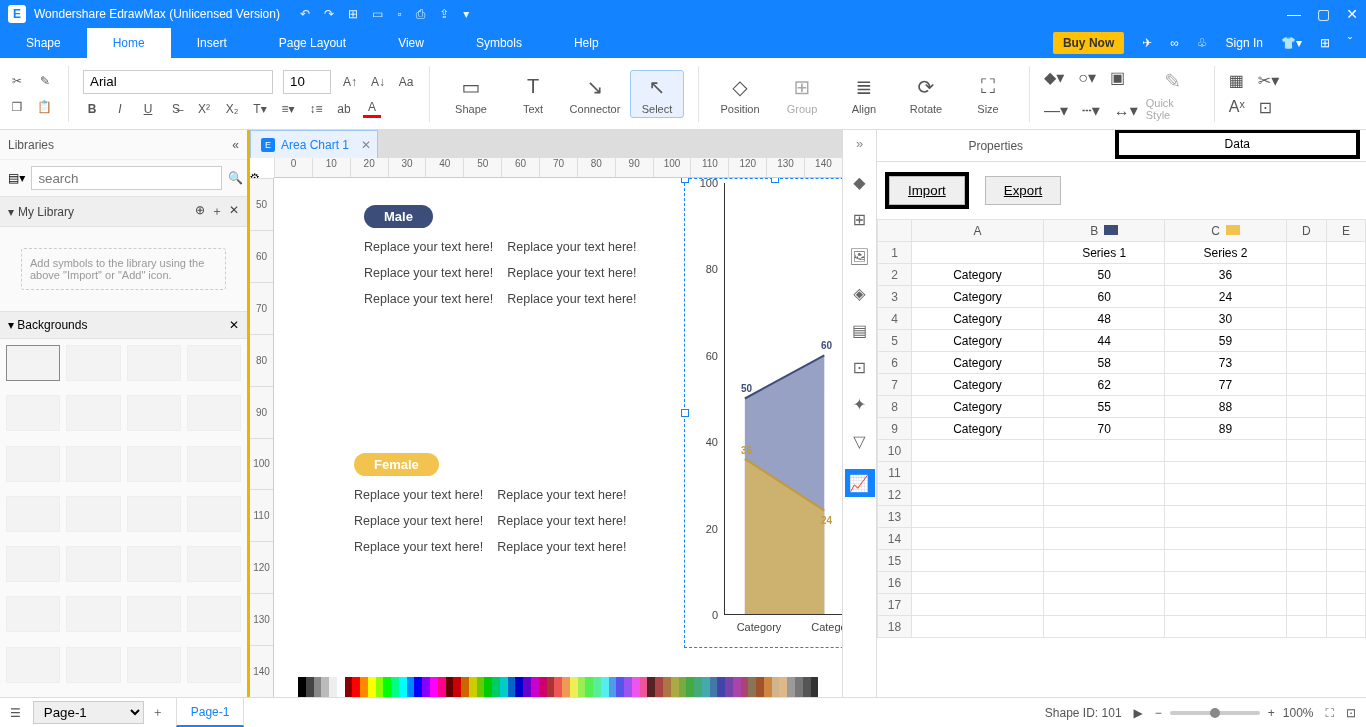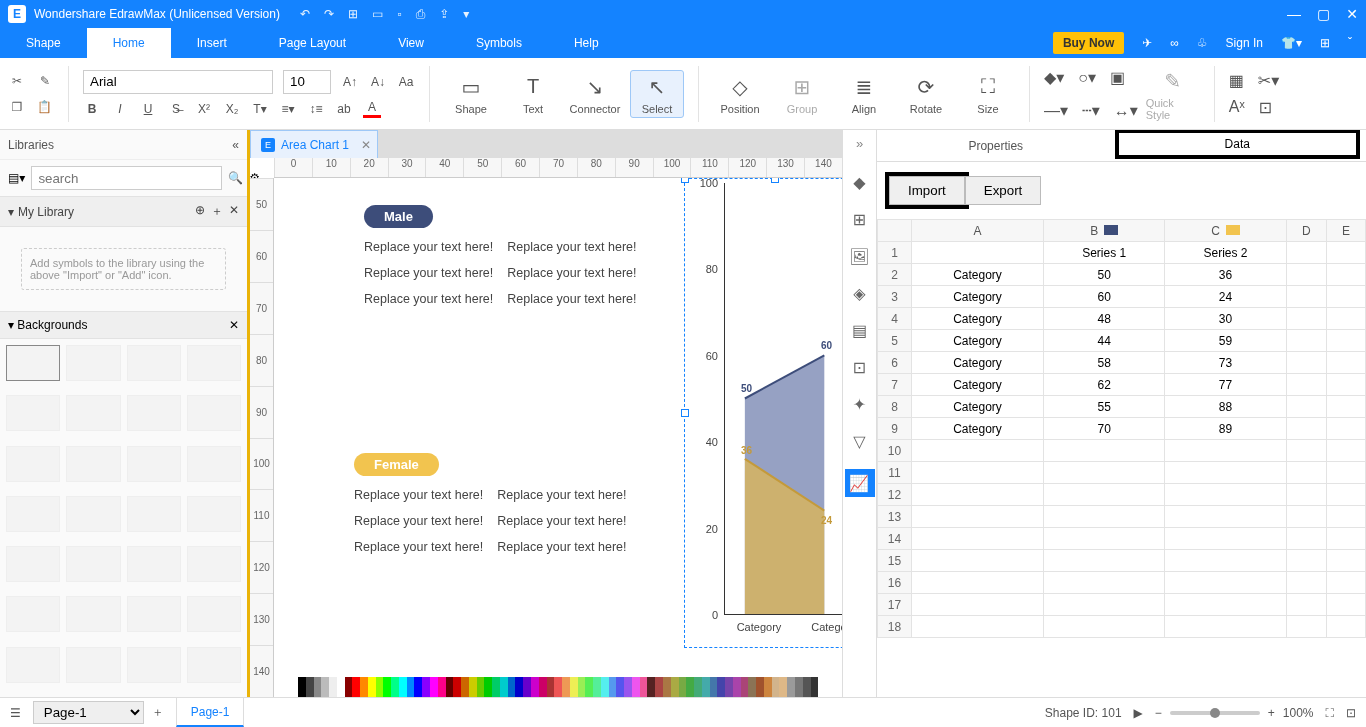--- a/index.html
+++ b/index.html
@@ -88,21 +88,21 @@
 .vstrip { width:34px; border-left:1px solid #ddd; display:flex; flex-direction:column; align-items:center; padding-top:6px; gap:18px; color:#666; font-size:16px;}
 .vstrip .vi.active { background:#1483ff; color:#fff; width:30px; height:28px; display:flex; align-items:center; justify-content:center;}
 .vstrip .collapse-icon { font-size:13px; color:#888; margin-bottom:4px;}
 
 
 .rightpanel { width:490px; border-left:1px solid #ddd; display:flex; flex-direction:column;}
 .rp-tabs { height:32px; display:flex; border-bottom:1px solid #ddd;}
 .rp-tabs .t { flex:1; display:flex; align-items:center; justify-content:center; color:#555; cursor:pointer;}
 .rp-tabs .t.active { color:#000000; }
 .rp-tabs .t.boxed { border:4px solid #000; margin:-1px 6px 2px 0;}
-.rp-btns { padding:14px 12px; display:flex; }
+.rp-btns { padding:14px 12px; display:flex; gap:20px;text-decoration:underline;}
 .rp-btns button { padding:6px 18px; border:1px solid #bbb; background:#efefef; cursor:pointer;}
 .rp-btns button.boxed { outline:4px solid #000;}
 .datatable { flex:1; overflow:auto; font-size:12px;}
 .datatable table { border-collapse:collapse; width:100%;}
 .datatable th, .datatable td { border:1px solid #e3e3e3; padding:3px 4px; text-align:center; height:22px;}
 .datatable th { background:#f7f7f7; font-weight:normal; color:#555;}
 .datatable .rowhead { background:#f7f7f7; width:34px; color:#666;}
 .legendbox { width:14px; height:10px; display:inline-block; margin-left:6px;}
 
 

